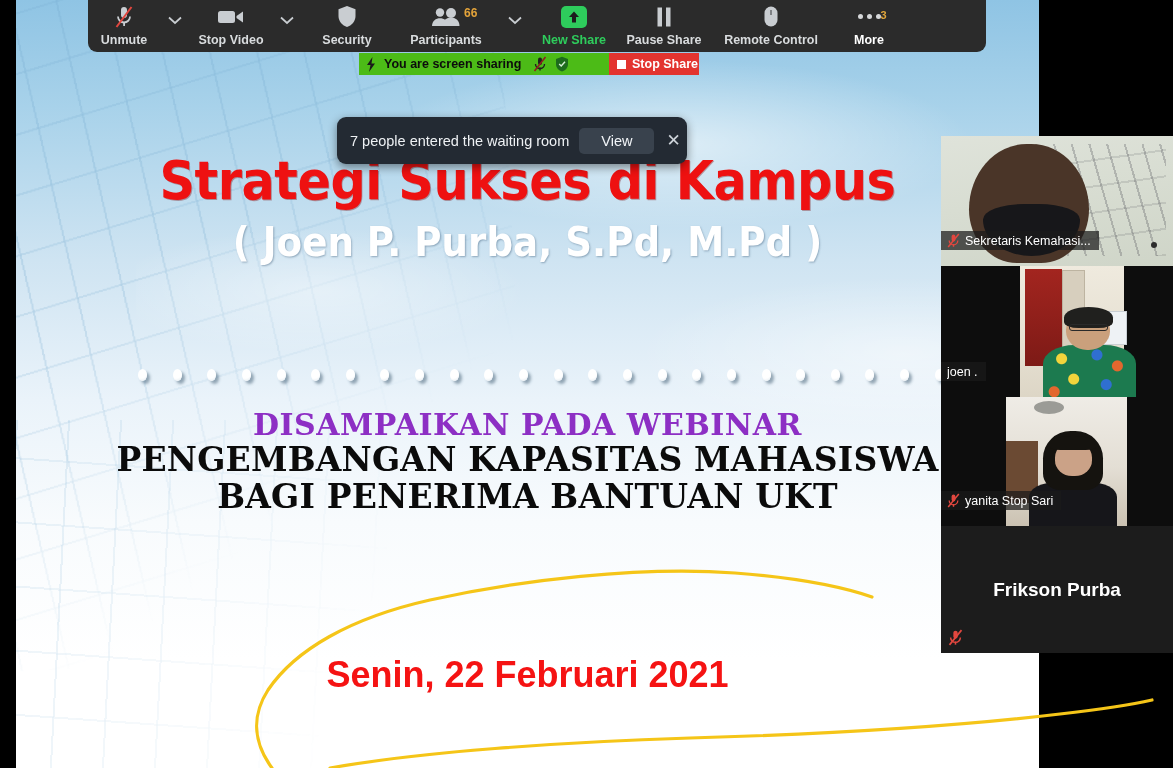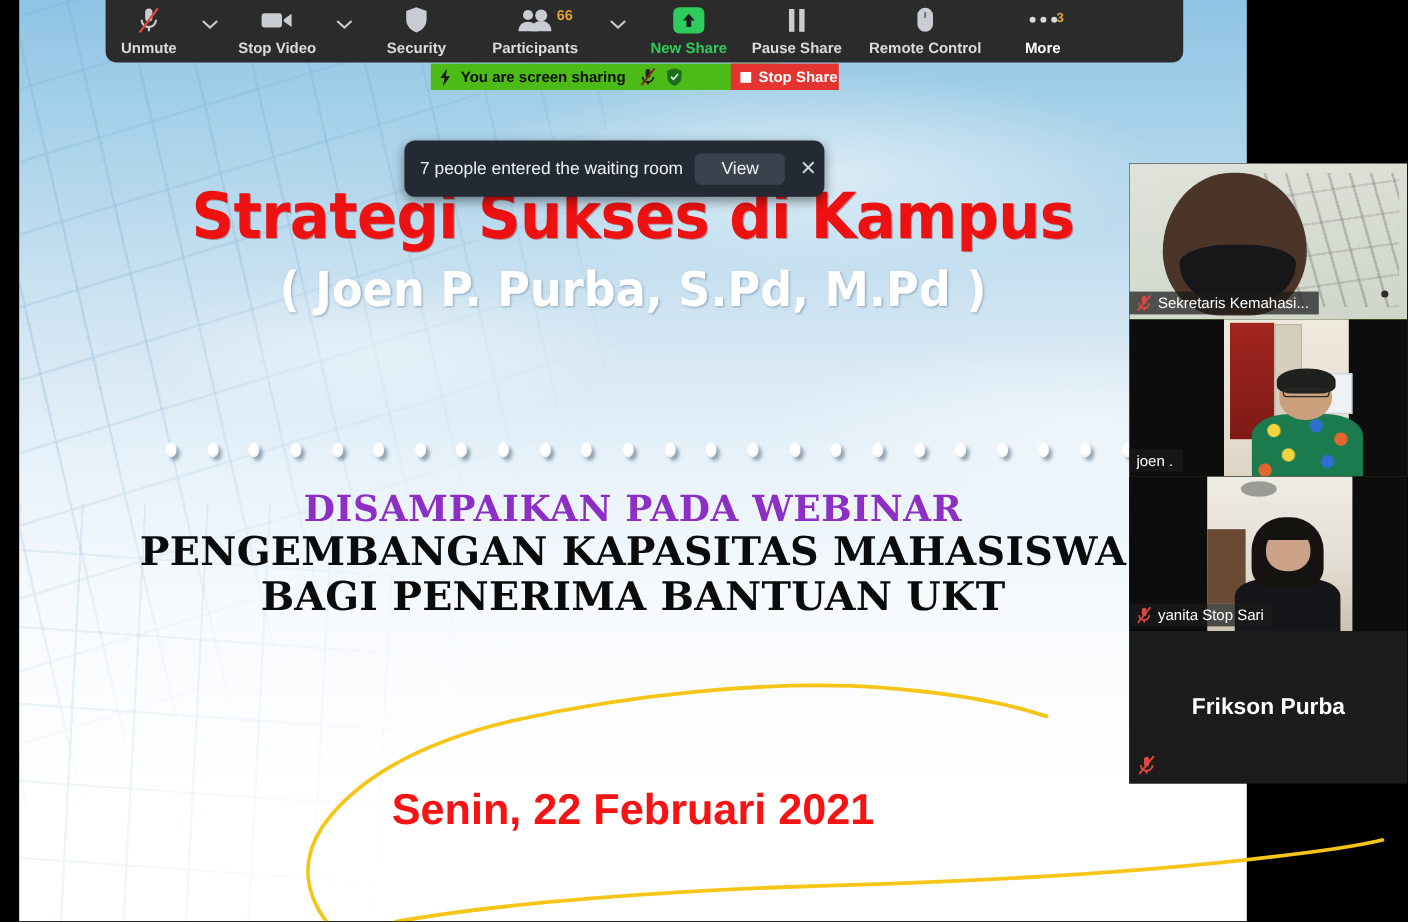--- a/index.html
+++ b/index.html
@@ -144,21 +144,21 @@
   }
   #toast .t-x { color: #cdd3d9; font-size: 17px; margin-left: 2px; cursor: pointer; line-height: 1; }
 
   
   #vpanel {
     position: absolute; left: 941px; top: 136px; width: 232px; height: 517px;
     background: #1b1b1b; overflow: hidden;
   }
   .vtile { position: relative; width: 232px; overflow: hidden; background: #111; }
   .vtile .namebar {
-    position: absolute; left: 0; bottom: 4px; height: 19px;
+    position: absolute; left: 0; bottom: 16px; height: 19px;
     background: rgba(26,26,26,.72); display: flex; align-items: center;
     gap: 5px; padding: 0 8px 0 6px; max-width: 100%;
   }
   .vtile .namebar span {
     color: #fff; font-size: 12.5px; white-space: nowrap; overflow: hidden; text-overflow: ellipsis;
   }
   .vtile.active { outline: 2px solid #8dc63f; outline-offset: -2px; }
   .vtile .centername {
     position: absolute; left: 0; top: 0; width: 100%; height: 100%;
     display: flex; align-items: center; justify-content: center;

